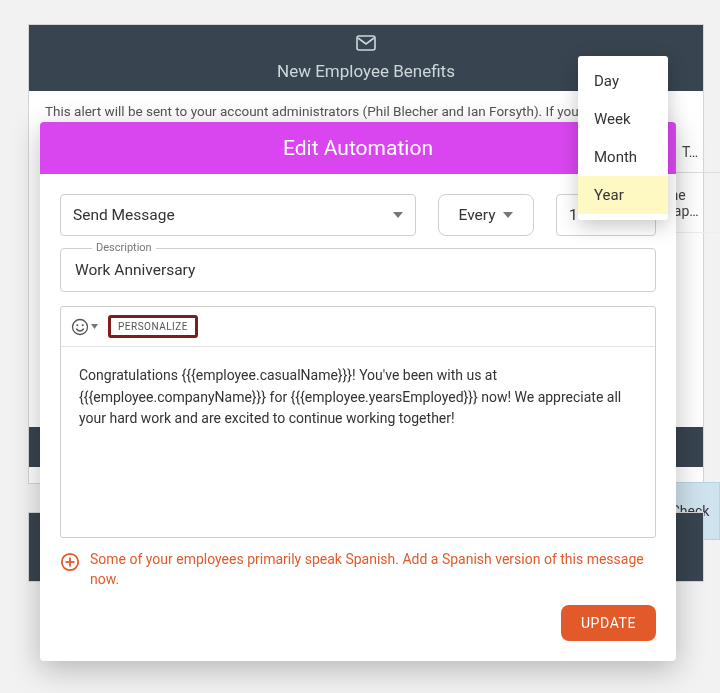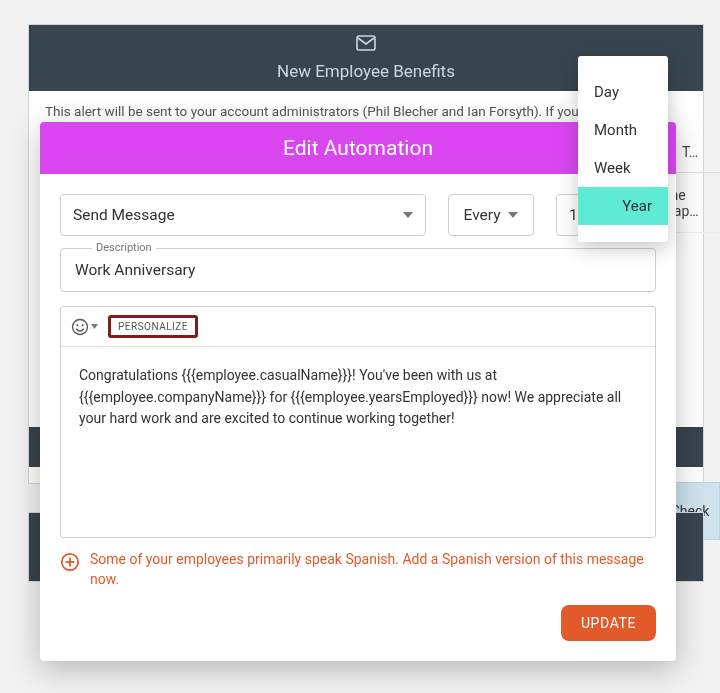--- a/index.html
+++ b/index.html
@@ -108,21 +108,21 @@
     display: flex;
     align-items: center;
     justify-content: space-between;
     padding: 0 12px;
     font-size: 15.5px;
     color: #333;
     background: #fff;
     cursor: pointer;
   }
   .select.wide { flex: 1; }
-  .select.small { width: 86px; justify-content: center; gap: 8px; }
+  .select.small { width: 96px; justify-content: center; gap: 8px; border-radius: 8px; }
   .numbox {
     border: 1px solid #cfcfcf;
     border-radius: 4px;
     height: 42px;
     width: 100px;
     padding: 0 12px;
     font-size: 15.5px;
     color: #333;
   }
 
@@ -225,31 +225,30 @@
   
   .menu {
     position: absolute;
     right: 52px;
     top: 32px;
     width: 90px;
     background: #fff;
     border-radius: 3px;
     box-shadow: 0 6px 20px rgba(0,0,0,.22);
     z-index: 30;
-    padding: 17px 0;
+    padding: 6px 0;
   }
   .menu-item {
     padding: 10px 16px;
     font-size: 15px;
     color: #333;
     cursor: pointer;
   }
   .menu-item.highlight {
-    background: #5eead4;
-    text-align: right;
+    background: #fef9c3;
   }
 
   svg { display: block; }
 </style>
 </head>
 <body>
 
 <div class="page">
 
   <div class="card">
@@ -349,18 +348,18 @@
 
       <div class="modal-footer">
         <button class="btn-primary">UPDATE</button>
       </div>
 
     </div>
   </div>
 
   <div class="menu">
     <div class="menu-item">Day</div>
+    <div class="menu-item">Week</div>
     <div class="menu-item">Month</div>
-    <div class="menu-item">Week</div>
     <div class="menu-item highlight">Year</div>
   </div>
 
 </div>
 
 </body></html>

